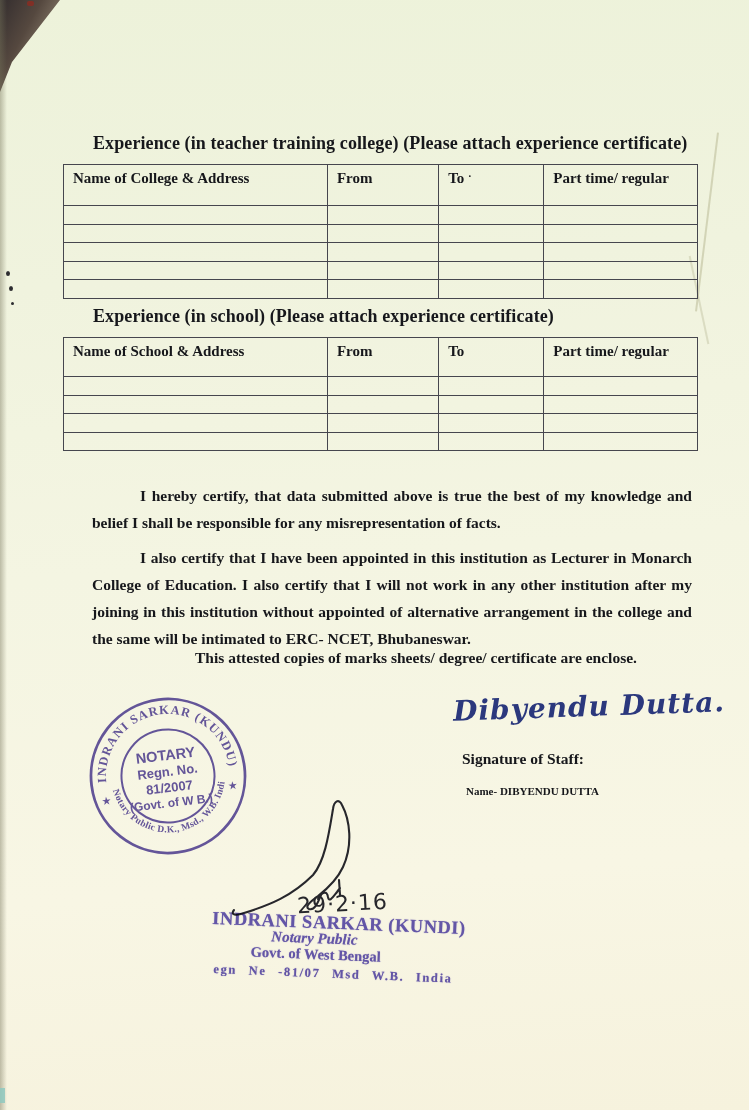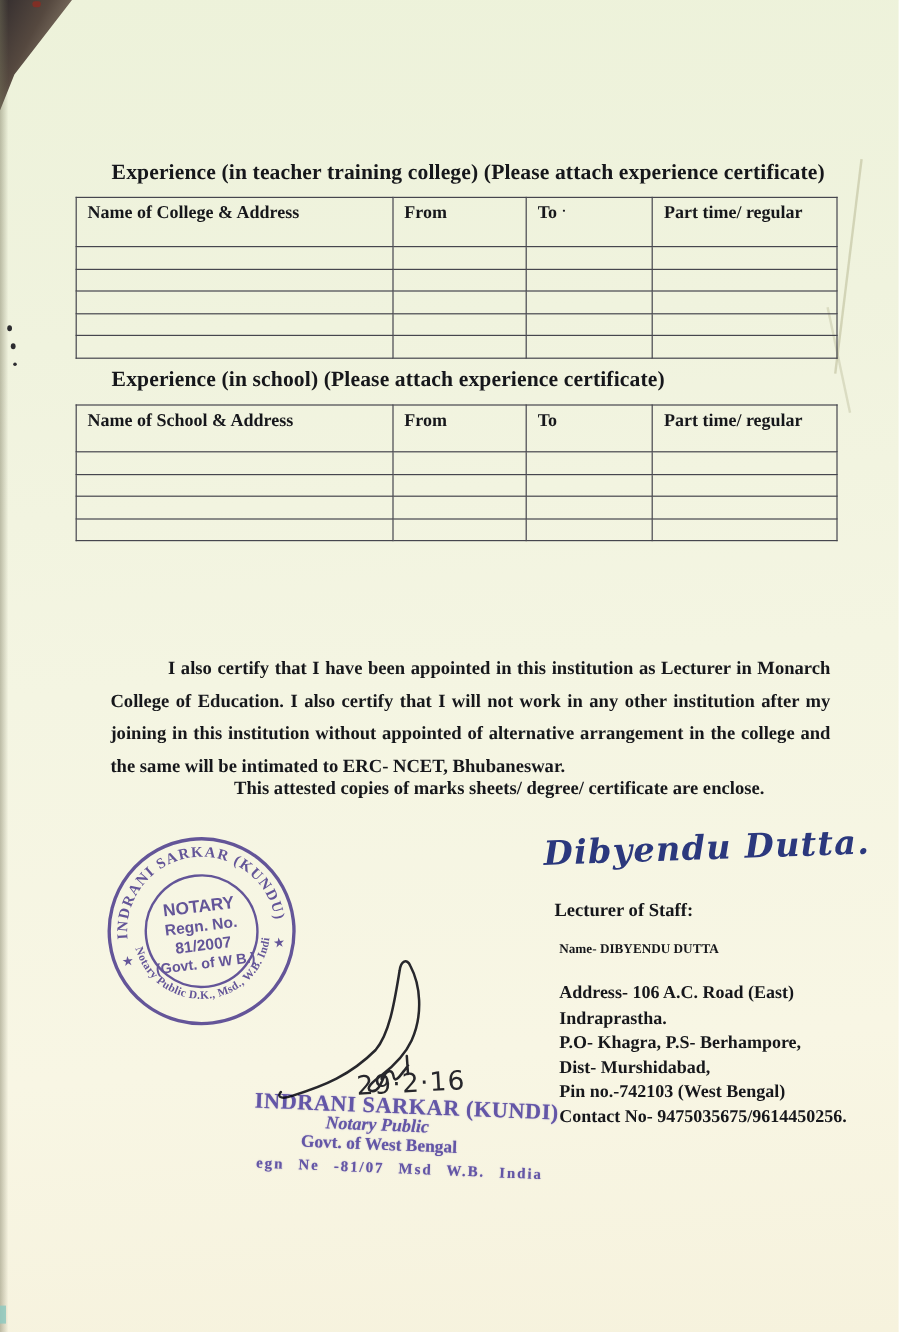--- a/index.html
+++ b/index.html
@@ -156,20 +156,21 @@
         </tr>
     <tr class="r">
           <td></td>
           <td></td>
           <td></td>
           <td></td>
         </tr>
   </tbody>
     </table>
 
+  <p class="para" style="top:482px;">I hereby certify, that data submitted above is true the best of my knowledge and belief I shall be responsible for any misrepresentation of facts.</p>
   <p class="para" style="top:544px;">I also certify that I have been appointed in this institution as Lecturer in Monarch College of Education. I also certify that I will not work in any other institution after my joining in this institution without appointed of alternative arrangement in the college and the same will be intimated to ERC- NCET, Bhubaneswar.</p>
   <p class="para p3" style="top:644px;">This attested copies of marks sheets/ degree/ certificate are enclose.</p>
 
   <div class="round-stamp">
     <svg width="168" height="168" viewBox="0 0 168 168">
       <g fill="none" stroke="#5a4aa4">
         <circle cx="84" cy="84" r="77" stroke-width="2.8"></circle>
         <circle cx="84" cy="84" r="46.5" stroke-width="2"></circle>
       </g>
       <defs>
@@ -187,30 +188,22 @@
       <g font-family="Liberation Sans,sans-serif" font-weight="bold" fill="#5a4aa4" text-anchor="middle">
         <text x="84" y="68" font-size="14.5">NOTARY</text>
         <text x="84" y="84" font-size="13">Regn. No.</text>
         <text x="84" y="100" font-size="13">81/2007</text>
         <text x="84" y="115" font-size="12">(Govt. of W B.)</text>
       </g>
     </svg>
   </div>
 
   <div class="script-sig">Dibyendu Dutta.</div>
-  <div class="sig-label">Lecturer of Staff:</div>
+  <div class="sig-label">Signature of Staff:</div>
   <div class="name-line">Name- DIBYENDU DUTTA</div>
-  <div class="addr">
-    <div>Address- 106 A.C. Road (East)</div>
-    <div>Indraprastha.</div>
-    <div>P.O- Khagra, P.S- Berhampore,</div>
-    <div>Dist- Murshidabad,</div>
-    <div>Pin no.-742103 (West Bengal)</div>
-    <div>Contact No- 9475035675/9614450256.</div>
-  </div>
 
   <svg class="flourish" width="150" height="135" viewBox="0 0 150 135">
     <path d="M 9 117 C 5 122 11 123 19 120 C 45 112 67 103 88 82
              C 100 68 104 40 108 16 C 109 8 114 5 117 12
              C 125 27 128 52 118 74 C 112 87 102 96 93 103
              C 86 108 79 114 84 116 C 90 118 93 109 96 102
              M 93 106 C 97 99 102 97 103 104 C 104 110 108 104 112 99 L 115 95
              M 114 87 L 115 102" fill="none" stroke="#27272c" stroke-width="2.1" stroke-linecap="round"></path>
   </svg>
   <div class="date-hand">29·2·16</div>

